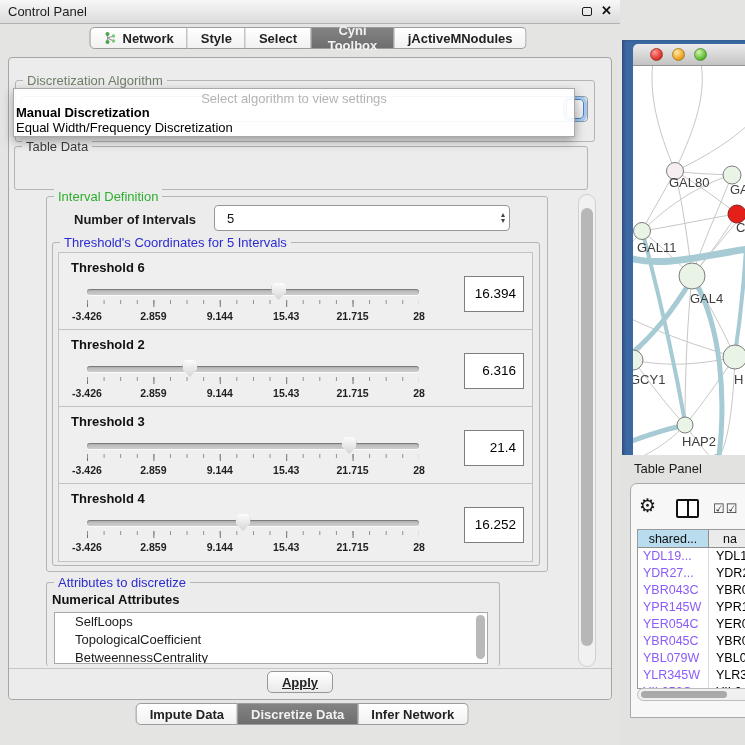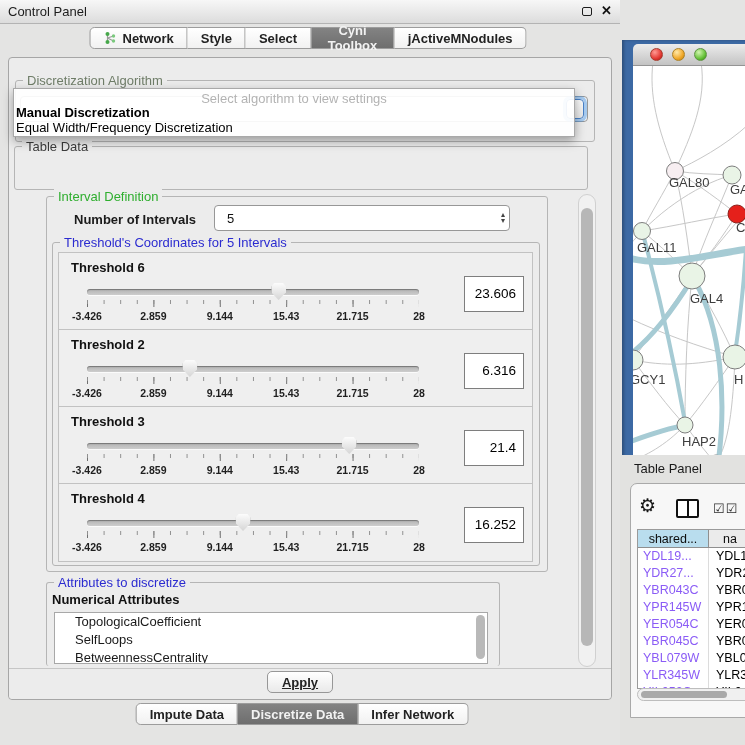--- a/index.html
+++ b/index.html
@@ -234,21 +234,21 @@
           <div class="tlabs">
 
           <span class="tlab">-3.426</span>
             <span class="tlab">2.859</span>
             <span class="tlab">9.144</span>
             <span class="tlab">15.43</span>
             <span class="tlab">21.715</span>
             <span class="tlab">28</span>
           </div>
         </div>
-        <div class="thr-value">23.606</div>
+        <div class="thr-value">16.394</div>
       </div>
 
       <div class="thr-row">
         <div class="thr-label">Threshold 2</div>
         <div class="slider-zone">
           <div class="track"></div>
           <div class="thumb" style="left: 30.9998%;"></div>
           <div class="ticks-major"></div>
           <div class="ticks-minor"></div>
           <div class="tlabs">
@@ -306,23 +306,23 @@
     </div>
 
   <div class="group" style="left:46px; top:582px; width:454px; height:84px; border-bottom:none;">
     <span class="group-label gl-blue">Attributes to discretize</span>
   </div>
   <span class="attr-title">Numerical Attributes</span>
   <div class="attr-list">
 
     <div class="attr-scroll"></div>
 
+      <div class="attr-item">SelfLoops</div>
+
       <div class="attr-item">TopologicalCoefficient</div>
-
-      <div class="attr-item">SelfLoops</div>
 
       <div class="attr-item">BetweennessCentrality</div>
     </div>
 
   <div class="apply-strip"></div>
   <button class="apply-btn">Apply</button>
 
   <div class="scroll-vbar">
     <div class="scroll-vthumb"></div>
   </div>

